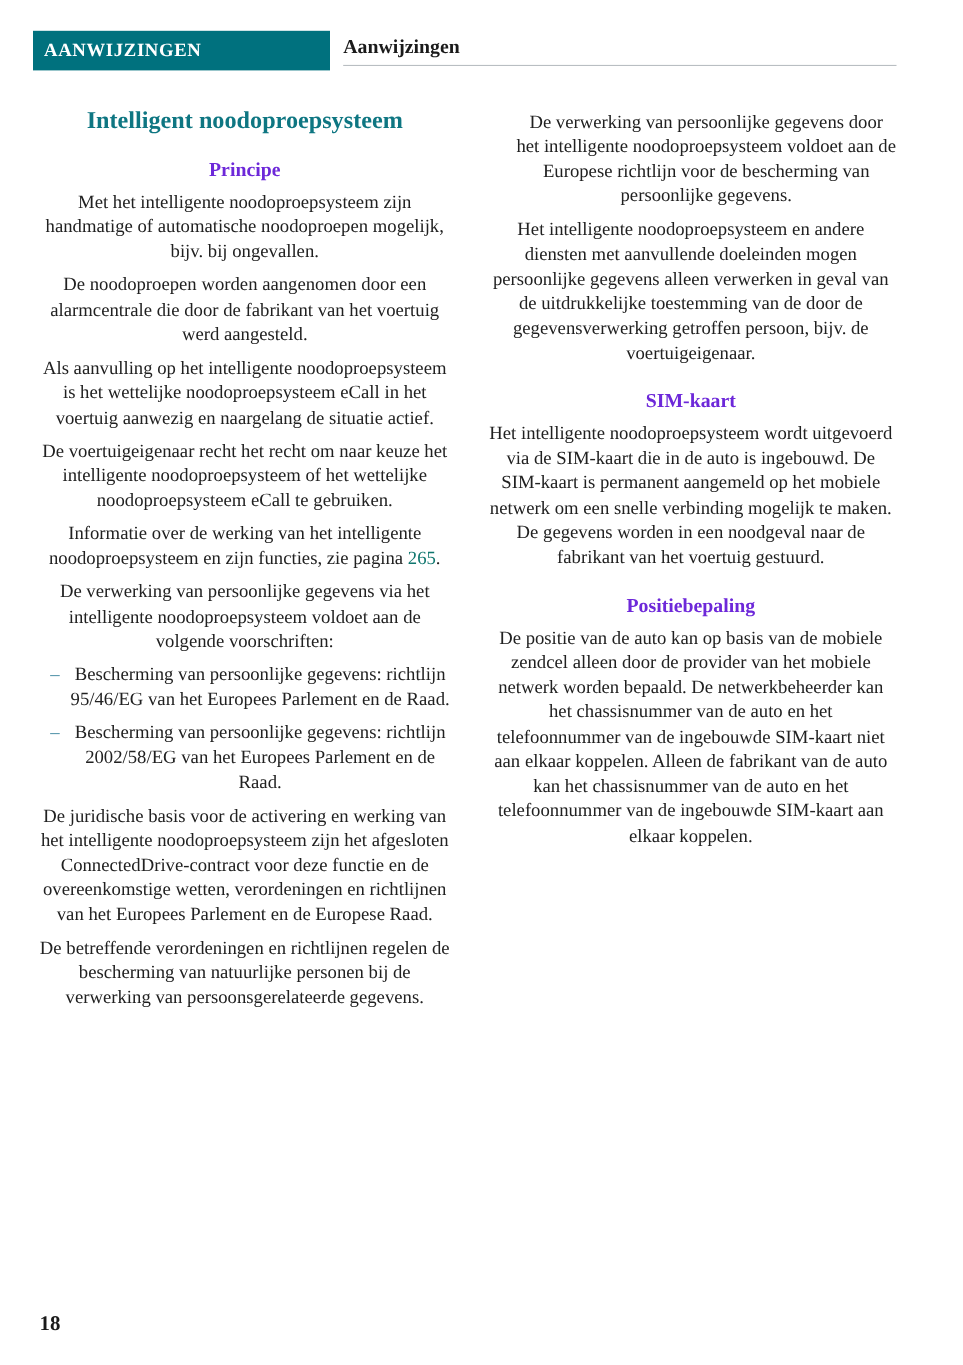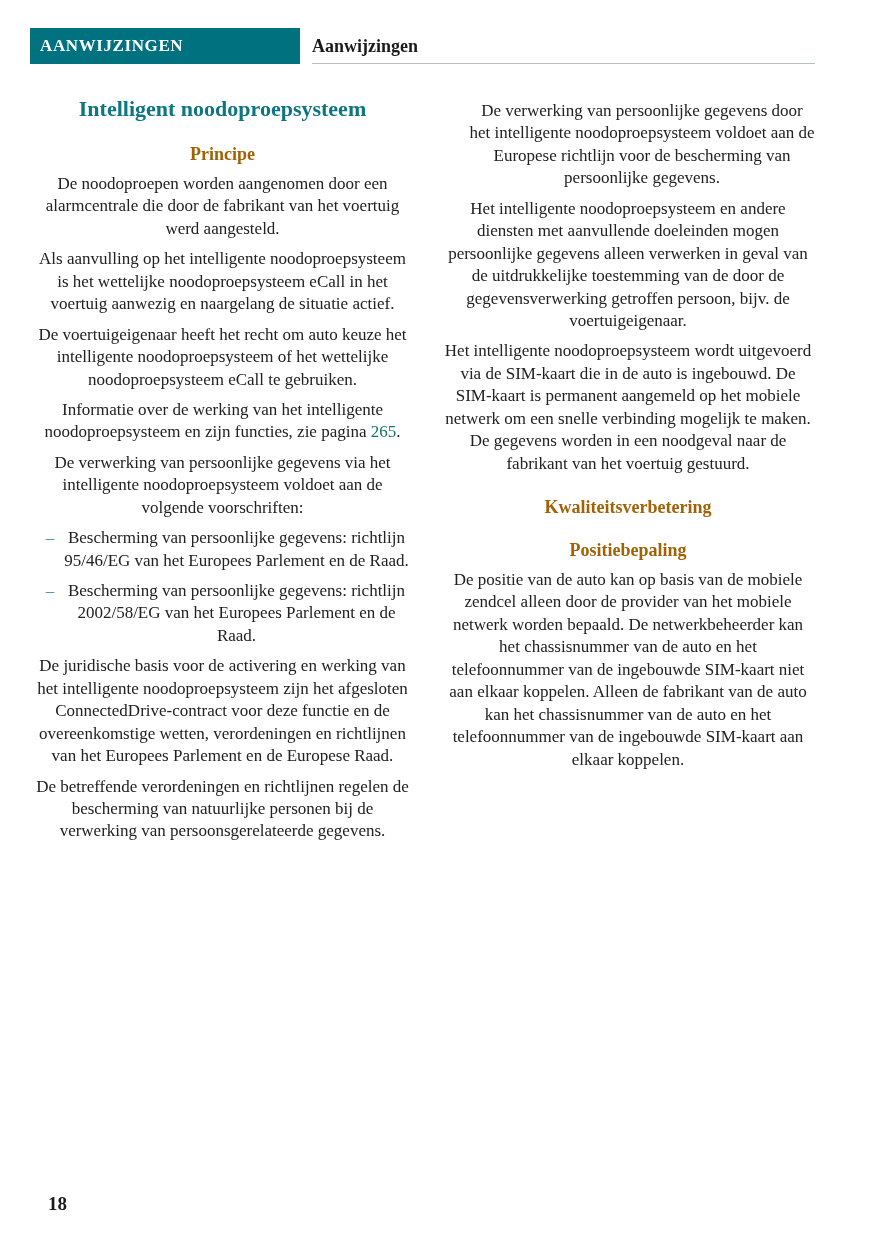--- a/index.html
+++ b/index.html
@@ -6,21 +6,21 @@
   body {
     width: 875px; height: 1241px;
     background: #ffffff;
     font-family: "Liberation Serif", serif;
     color: #212121;
     position: relative;
     overflow: hidden;
   }
   .header-row {
     display: flex;
-    align-items: flex-end;
+    align-items: center;
     margin: 28px 60px 0 30px;
   }
   .header-tag {
     background: #00717e;
     color: #ffffff;
     font-weight: bold;
     font-size: 17px;
     letter-spacing: 0.6px;
     padding: 8px 12px 8px 10px;
     width: 270px;
@@ -49,21 +49,21 @@
   .col.right { flex: 1; }
   .page-title {
     font-size: 22px;
     font-weight: bold;
     color: #0e7682;
     margin: 6px 0 12px 0;
   }
   .subhead {
     font-size: 18px;
     font-weight: bold;
-    color: #a16207;
+    color: #6d28d9;
     margin: 22px 0 8px 0;
   }
   .col .subhead:first-child { margin-top: 6px; }
   p.body-text {
     font-size: 17px;
     line-height: 1.32;
     margin: 0 0 8px 0;
   }
   .bullet {
     display: flex;
@@ -77,21 +77,21 @@
     flex: 0 0 28px;
   }
   .bullet .bullet-text { flex: 1; }
   .page-link {
     color: #0f766e;
     cursor: pointer;
     text-decoration: none;
   }
   .page-number {
     position: absolute;
-    left: 48px;
+    left: 36px;
     bottom: 26px;
     font-size: 19px;
     font-weight: bold;
     color: #1a1a1a;
   }
 </style>
 </head>
 <body>
 
 <div class="header-row">
@@ -100,23 +100,24 @@
     <div class="header-title">Aanwijzingen</div>
   </div>
 </div>
 
 <div class="columns">
 
   <div class="col left">
     <div class="page-title">Intelligent noodoproepsysteem</div>
 
     <div class="subhead">Principe</div>
+    <p class="body-text">Met het intelligente noodoproepsysteem zijn handmatige of automatische noodoproepen mogelijk, bijv. bij ongevallen.</p>
     <p class="body-text">De noodoproepen worden aangenomen door een alarmcentrale die door de fabrikant van het voertuig werd aangesteld.</p>
     <p class="body-text">Als aanvulling op het intelligente noodoproepsysteem is het wettelijke noodoproepsysteem eCall in het voertuig aanwezig en naargelang de situatie actief.</p>
-    <p class="body-text">De voertuigeigenaar heeft het recht om auto keuze het intelligente noodoproepsysteem of het wettelijke noodoproepsysteem eCall te gebruiken.</p>
+    <p class="body-text">De voertuigeigenaar recht het recht om naar keuze het intelligente noodoproepsysteem of het wettelijke noodoproepsysteem eCall te gebruiken.</p>
     <p class="body-text"><span>Informatie over de werking van het intelligente noodoproepsysteem en zijn functies, zie pagina </span><span class="page-link">265</span><span>.</span></p>
 
     <p class="body-text">De verwerking van persoonlijke gegevens via het intelligente noodoproepsysteem voldoet aan de volgende voorschriften:</p>
 
     <div class="bullet">
       <span class="dash">–</span>
       <span class="bullet-text">Bescherming van persoonlijke gegevens: richtlijn 95/46/EG van het Europees Parlement en de Raad.</span>
     </div>
     <div class="bullet">
       <span class="dash">–</span>
@@ -124,23 +125,23 @@
     </div>
 
     <p class="body-text">De juridische basis voor de activering en werking van het intelligente noodoproepsysteem zijn het afgesloten ConnectedDrive-contract voor deze functie en de overeenkomstige wetten, verordeningen en richtlijnen van het Europees Parlement en de Europese Raad.</p>
     <p class="body-text">De betreffende verordeningen en richtlijnen regelen de bescherming van natuurlijke personen bij de verwerking van persoonsgerelateerde gegevens.</p>
   </div>
 
   <div class="col right">
     <p class="body-text" style="margin-top:10px;margin-left:28px;">De verwerking van persoonlijke gegevens door het intelligente noodoproepsysteem voldoet aan de Europese richtlijn voor de bescherming van persoonlijke gegevens.</p>
     <p class="body-text">Het intelligente noodoproepsysteem en andere diensten met aanvullende doeleinden mogen persoonlijke gegevens alleen verwerken in geval van de uitdrukkelijke toestemming van de door de gegevensverwerking getroffen persoon, bijv. de voertuigeigenaar.</p>
 
+    <div class="subhead">SIM-kaart</div>
     <p class="body-text">Het intelligente noodoproepsysteem wordt uitgevoerd via de SIM-kaart die in de auto is ingebouwd. De SIM-kaart is permanent aangemeld op het mobiele netwerk om een snelle verbinding mogelijk te maken. De gegevens worden in een noodgeval naar de fabrikant van het voertuig gestuurd.</p>
 
-    <div class="subhead">Kwaliteitsverbetering</div>
 
     <div class="subhead">Positiebepaling</div>
     <p class="body-text">De positie van de auto kan op basis van de mobiele zendcel alleen door de provider van het mobiele netwerk worden bepaald. De netwerkbeheerder kan het chassisnummer van de auto en het telefoonnummer van de ingebouwde SIM-kaart niet aan elkaar koppelen. Alleen de fabrikant van de auto kan het chassisnummer van de auto en het telefoonnummer van de ingebouwde SIM-kaart aan elkaar koppelen.</p>
   </div>
 
 </div>
 
 <div class="page-number">18</div>
 
 </body></html>

